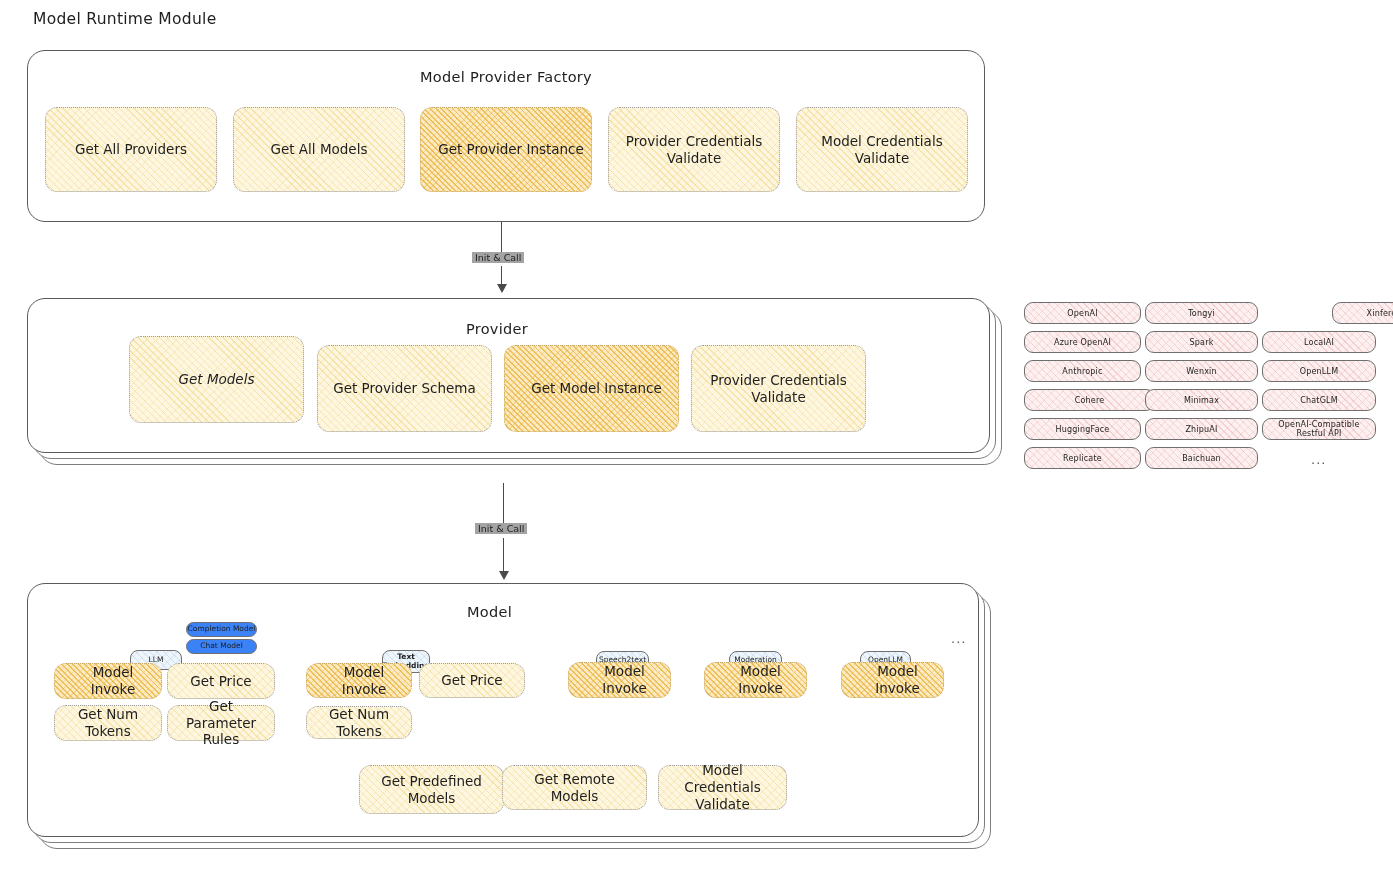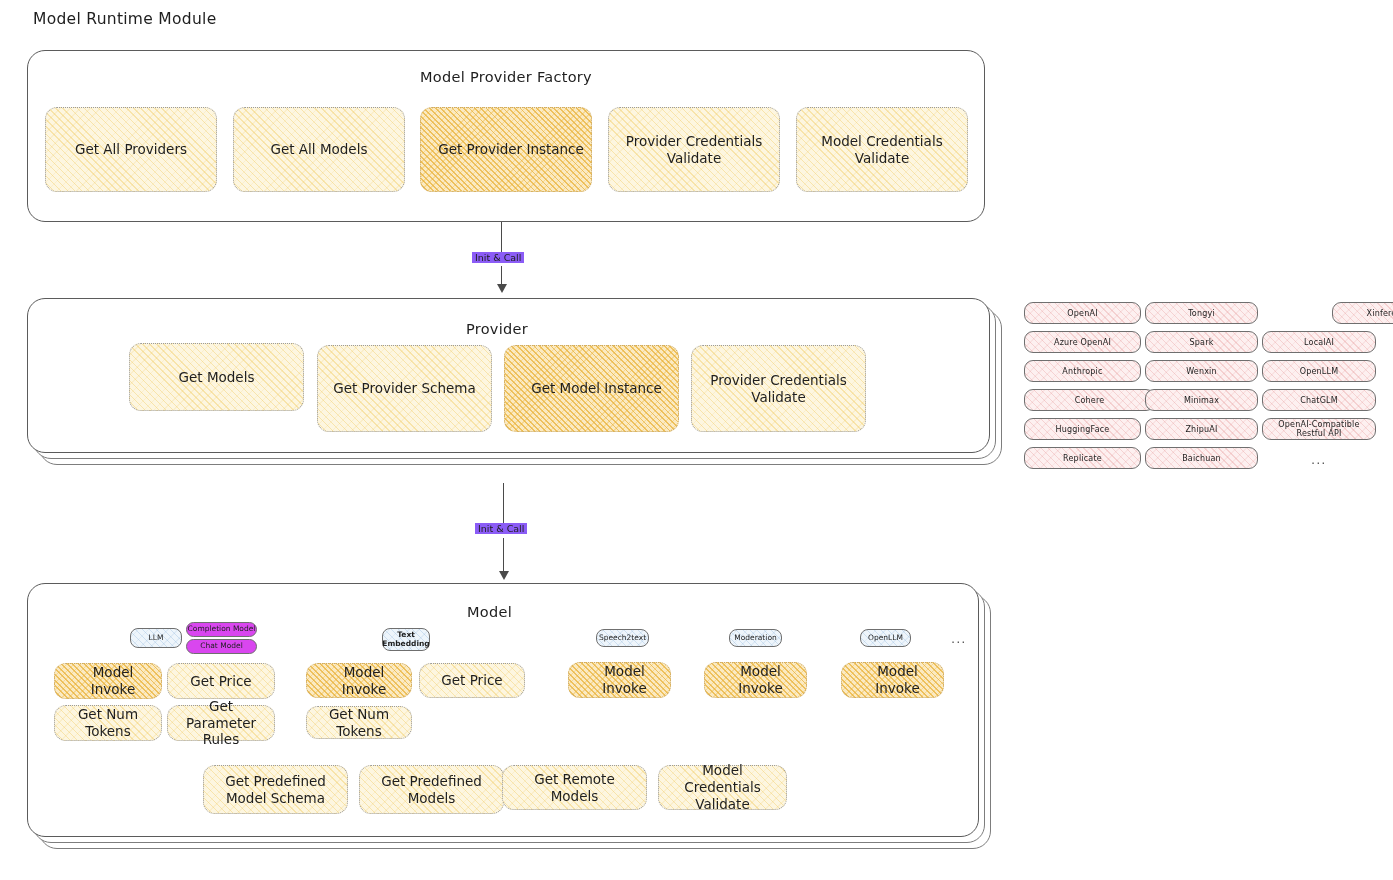--- a/index.html
+++ b/index.html
@@ -67,22 +67,23 @@
     background-color: #fdf0f0;
     background-image:
       repeating-linear-gradient(45deg, rgba(224,130,130,.28) 0 1px, rgba(0,0,0,0) 1px 5px),
       repeating-linear-gradient(-45deg, rgba(224,130,130,.12) 0 1px, rgba(0,0,0,0) 1px 7px);
   }
   .fill-blue {
     background-color: #eef5fb;
     background-image:
       repeating-linear-gradient(45deg, rgba(110,160,210,.26) 0 1px, rgba(0,0,0,0) 1px 5px),
       repeating-linear-gradient(-45deg, rgba(110,160,210,.12) 0 1px, rgba(0,0,0,0) 1px 7px);
-  }
-  .fill-white { background: #d946ef; }
+    margin-top: 22px;
+  }
+  .fill-white { background: #3b82f6; }
 
   
   .chip {
     position: absolute;
     display: flex; align-items: center; justify-content: center;
     border-radius: 9px;
     border: 1.1px solid #6f6f6f;
     font-size: 8px;
     letter-spacing: .2px;
     text-align: center;
@@ -112,21 +113,21 @@
     width: 0; height: 0;
     border-left: 5px solid transparent;
     border-right: 5px solid transparent;
     border-top: 9px solid #4a4a4a;
   }
   .arrow-label {
     position: absolute;
     font-size: 9.5px;
     color: #1e1e1e;
     white-space: nowrap;
-    background: #8b5cf6;
+    background: #a3a3a3;
     padding: 0 3px;
   }
 
   #page-title {
     position: absolute;
     left: 33px; top: 10px;
     font-size: 15.5px;
     letter-spacing: .3px;
     color: #1e1e1e;
   }
@@ -156,21 +157,21 @@
   <div class="arrow-line" style="left:501px; top:222px; height:38px;"></div>
   <div class="arrow-label" style="left:472px; top:252px;">Init &amp; Call</div>
   <div class="arrow-line" style="left:501px; top:266px; height:20px;"></div>
   <div class="arrow-head" style="left:497px; top:284px;"></div>
 
   <div class="panel-shadow" style="left:39px; top:310px; width:963px; height:155px;"></div>
   <div class="panel-shadow" style="left:33px; top:304px; width:963px; height:155px;"></div>
   <div class="panel" style="left:27px; top:298px; width:963px; height:155px;"></div>
   <div class="panel-title" style="left:27px; top:321px; width:940px;">Provider</div>
 
-  <div class="node fill-yellow" style="left:129px; top:343px; width:175px; height:68px;">Get Models</div>
+  <div class="node fill-yellow" style="left:129px; top:336px; width:175px; height:87px;font-style:italic;">Get Models</div>
   <div class="node fill-yellow" style="left:317px; top:345px; width:175px; height:87px;">Get Provider Schema</div>
   <div class="node fill-orange" style="left:504px; top:345px; width:175px; height:87px;">Get Model Instance</div>
   <div class="node fill-yellow" style="left:691px; top:345px; width:175px; height:87px;">Provider Credentials Validate</div>
 
   <div class="chip fill-pink" style="left:1024px; top:302px; width:117px; height:22px;">OpenAI</div>
   <div class="chip fill-pink" style="left:1024px; top:331px; width:117px; height:22px;">Azure OpenAI</div>
   <div class="chip fill-pink" style="left:1024px; top:360px; width:117px; height:22px;">Anthropic</div>
   <div class="chip fill-pink" style="left:1024px; top:389px; width:131px; height:22px;">Cohere</div>
   <div class="chip fill-pink" style="left:1024px; top:418px; width:117px; height:22px;">HuggingFace</div>
   <div class="chip fill-pink" style="left:1024px; top:447px; width:117px; height:22px;">Replicate</div>
@@ -217,18 +218,17 @@
   <div class="node fill-orange" style="left:568px; top:662px; width:103px; height:36px;">Model Invoke</div>
 
   <div class="badge fill-blue" style="left:729px; top:629px; width:53px; height:18px;">Moderation</div>
   <div class="node fill-orange" style="left:704px; top:662px; width:103px; height:36px;">Model Invoke</div>
 
   <div class="badge fill-blue" style="left:860px; top:629px; width:51px; height:18px;">OpenLLM</div>
   <div class="node fill-orange" style="left:841px; top:662px; width:103px; height:36px;">Model Invoke</div>
 
   <div class="ellipsis" style="left:951px; top:631px;">...</div>
 
-  <div class="node fill-yellow" style="left:203px; top:765px; width:145px; height:49px;">Get Predefined Model Schema</div>
   <div class="node fill-yellow" style="left:359px; top:765px; width:145px; height:49px;">Get Predefined Models</div>
   <div class="node fill-yellow" style="left:502px; top:765px; width:145px; height:45px;">Get Remote Models</div>
   <div class="node fill-yellow" style="left:658px; top:765px; width:129px; height:45px;">Model Credentials Validate</div>
 
 </div>
 
 </body></html>

